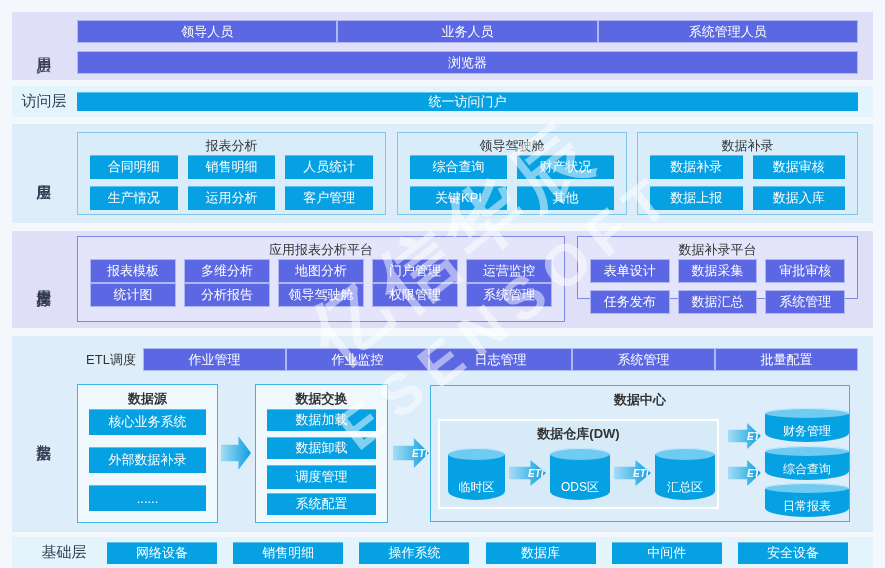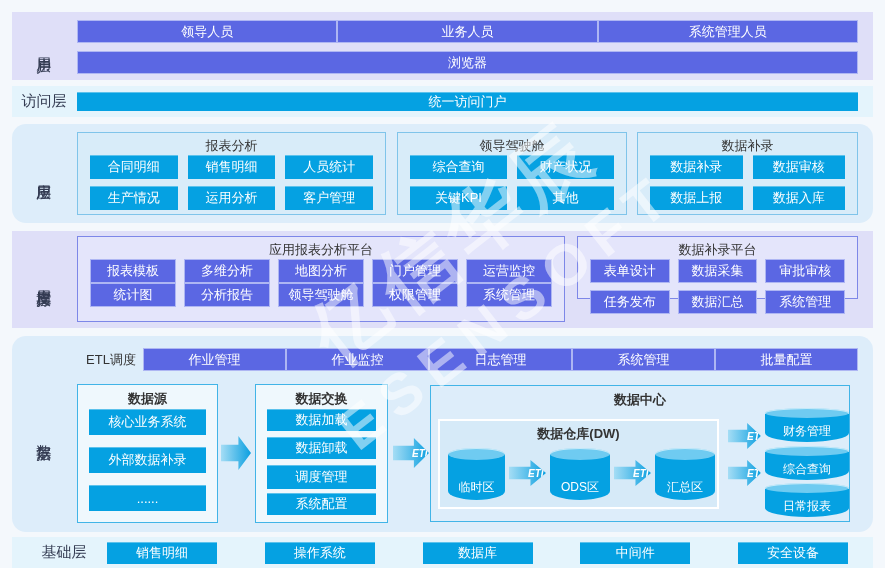--- a/index.html
+++ b/index.html
@@ -5,21 +5,21 @@
   * { box-sizing: border-box; margin: 0; padding: 0; }
   html,body { width: 885px; height: 568px; }
   body {
     position: relative;
     background: #f4f8fc;
     font-family: "Liberation Sans", sans-serif;
     overflow: hidden;
   }
   .band { position: absolute; left: 12px; width: 861px; }
   .band-lav  { background: var(--band-lavender, #dfdff8); }
-  .band-blue { background: var(--band-blue, #ddedfa); border-radius: 14px; }
+  .band-blue { background: var(--band-blue, #ddedfa); }
   .band-cyanlight { background: var(--band-lightcyan, #e4f4fc); }
 
   .vlab {
     position: absolute; left: 0; top: 0; height: 100%; width: 64px;
     display: flex; align-items: center; justify-content: center;
     color: var(--text-dark, #333b52); font-size: 15px;
   }
   .vlab span { writing-mode: vertical-rl; text-orientation: upright; line-height: 1.15; letter-spacing: 1px; }
   .hlab {
     position: absolute; top: 0; height: 100%;
@@ -251,20 +251,21 @@
         <div class="cbody"></div>
           <div class="ctop" style="height:10px"></div>
         <div class="ctxt" style="bottom:2px">日常报表</div>
       </div>
     </div>
   </div>
 
   <div class="band band-cyanlight" style="top:537px;height:31px">
     <div class="hlab" style="left:12px;width:80px">基础层</div>
     <div class="row" style="left:95px;right:25px;top:5px;height:22px;justify-content:space-between;gap:0">
+      <div class="btn bc" style="width:110px">网络设备</div>
       <div class="btn bc" style="width:110px">销售明细</div>
       <div class="btn bc" style="width:110px">操作系统</div>
       <div class="btn bc" style="width:110px">数据库</div>
       <div class="btn bc" style="width:110px">中间件</div>
       <div class="btn bc" style="width:110px">安全设备</div>
     </div>
   </div>
 
   <div class="wm">
     <div class="l1">亿信华辰</div>

